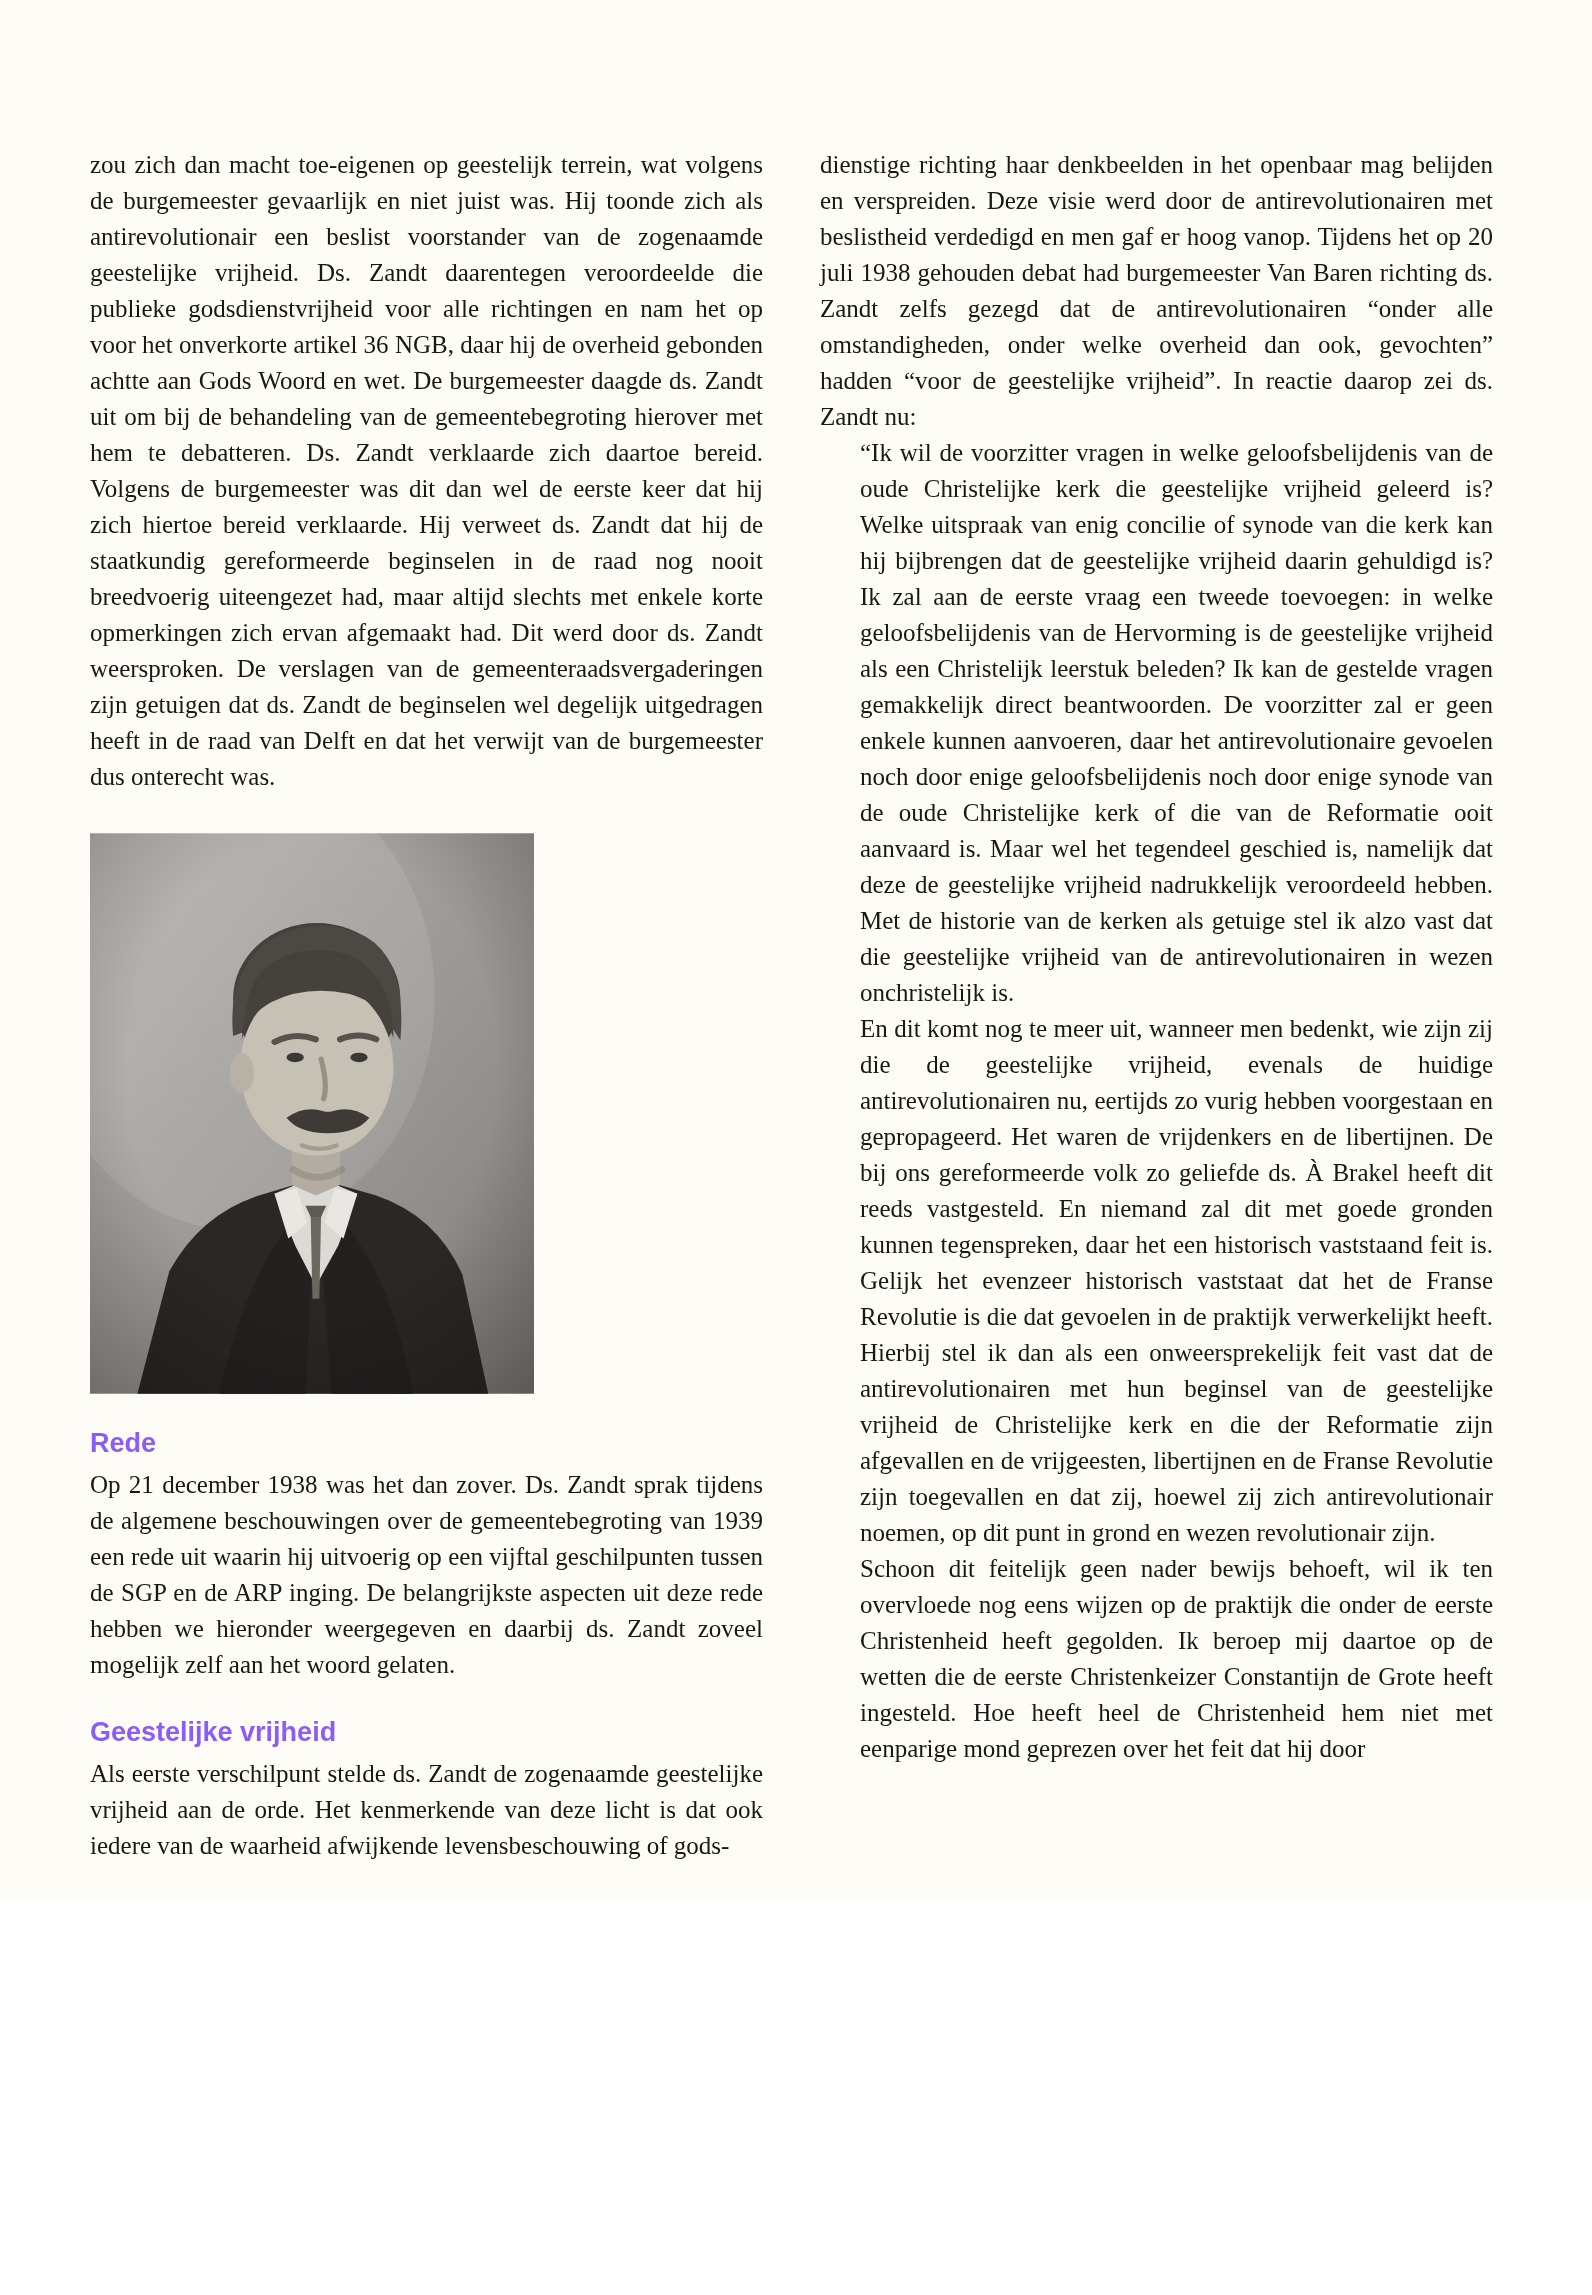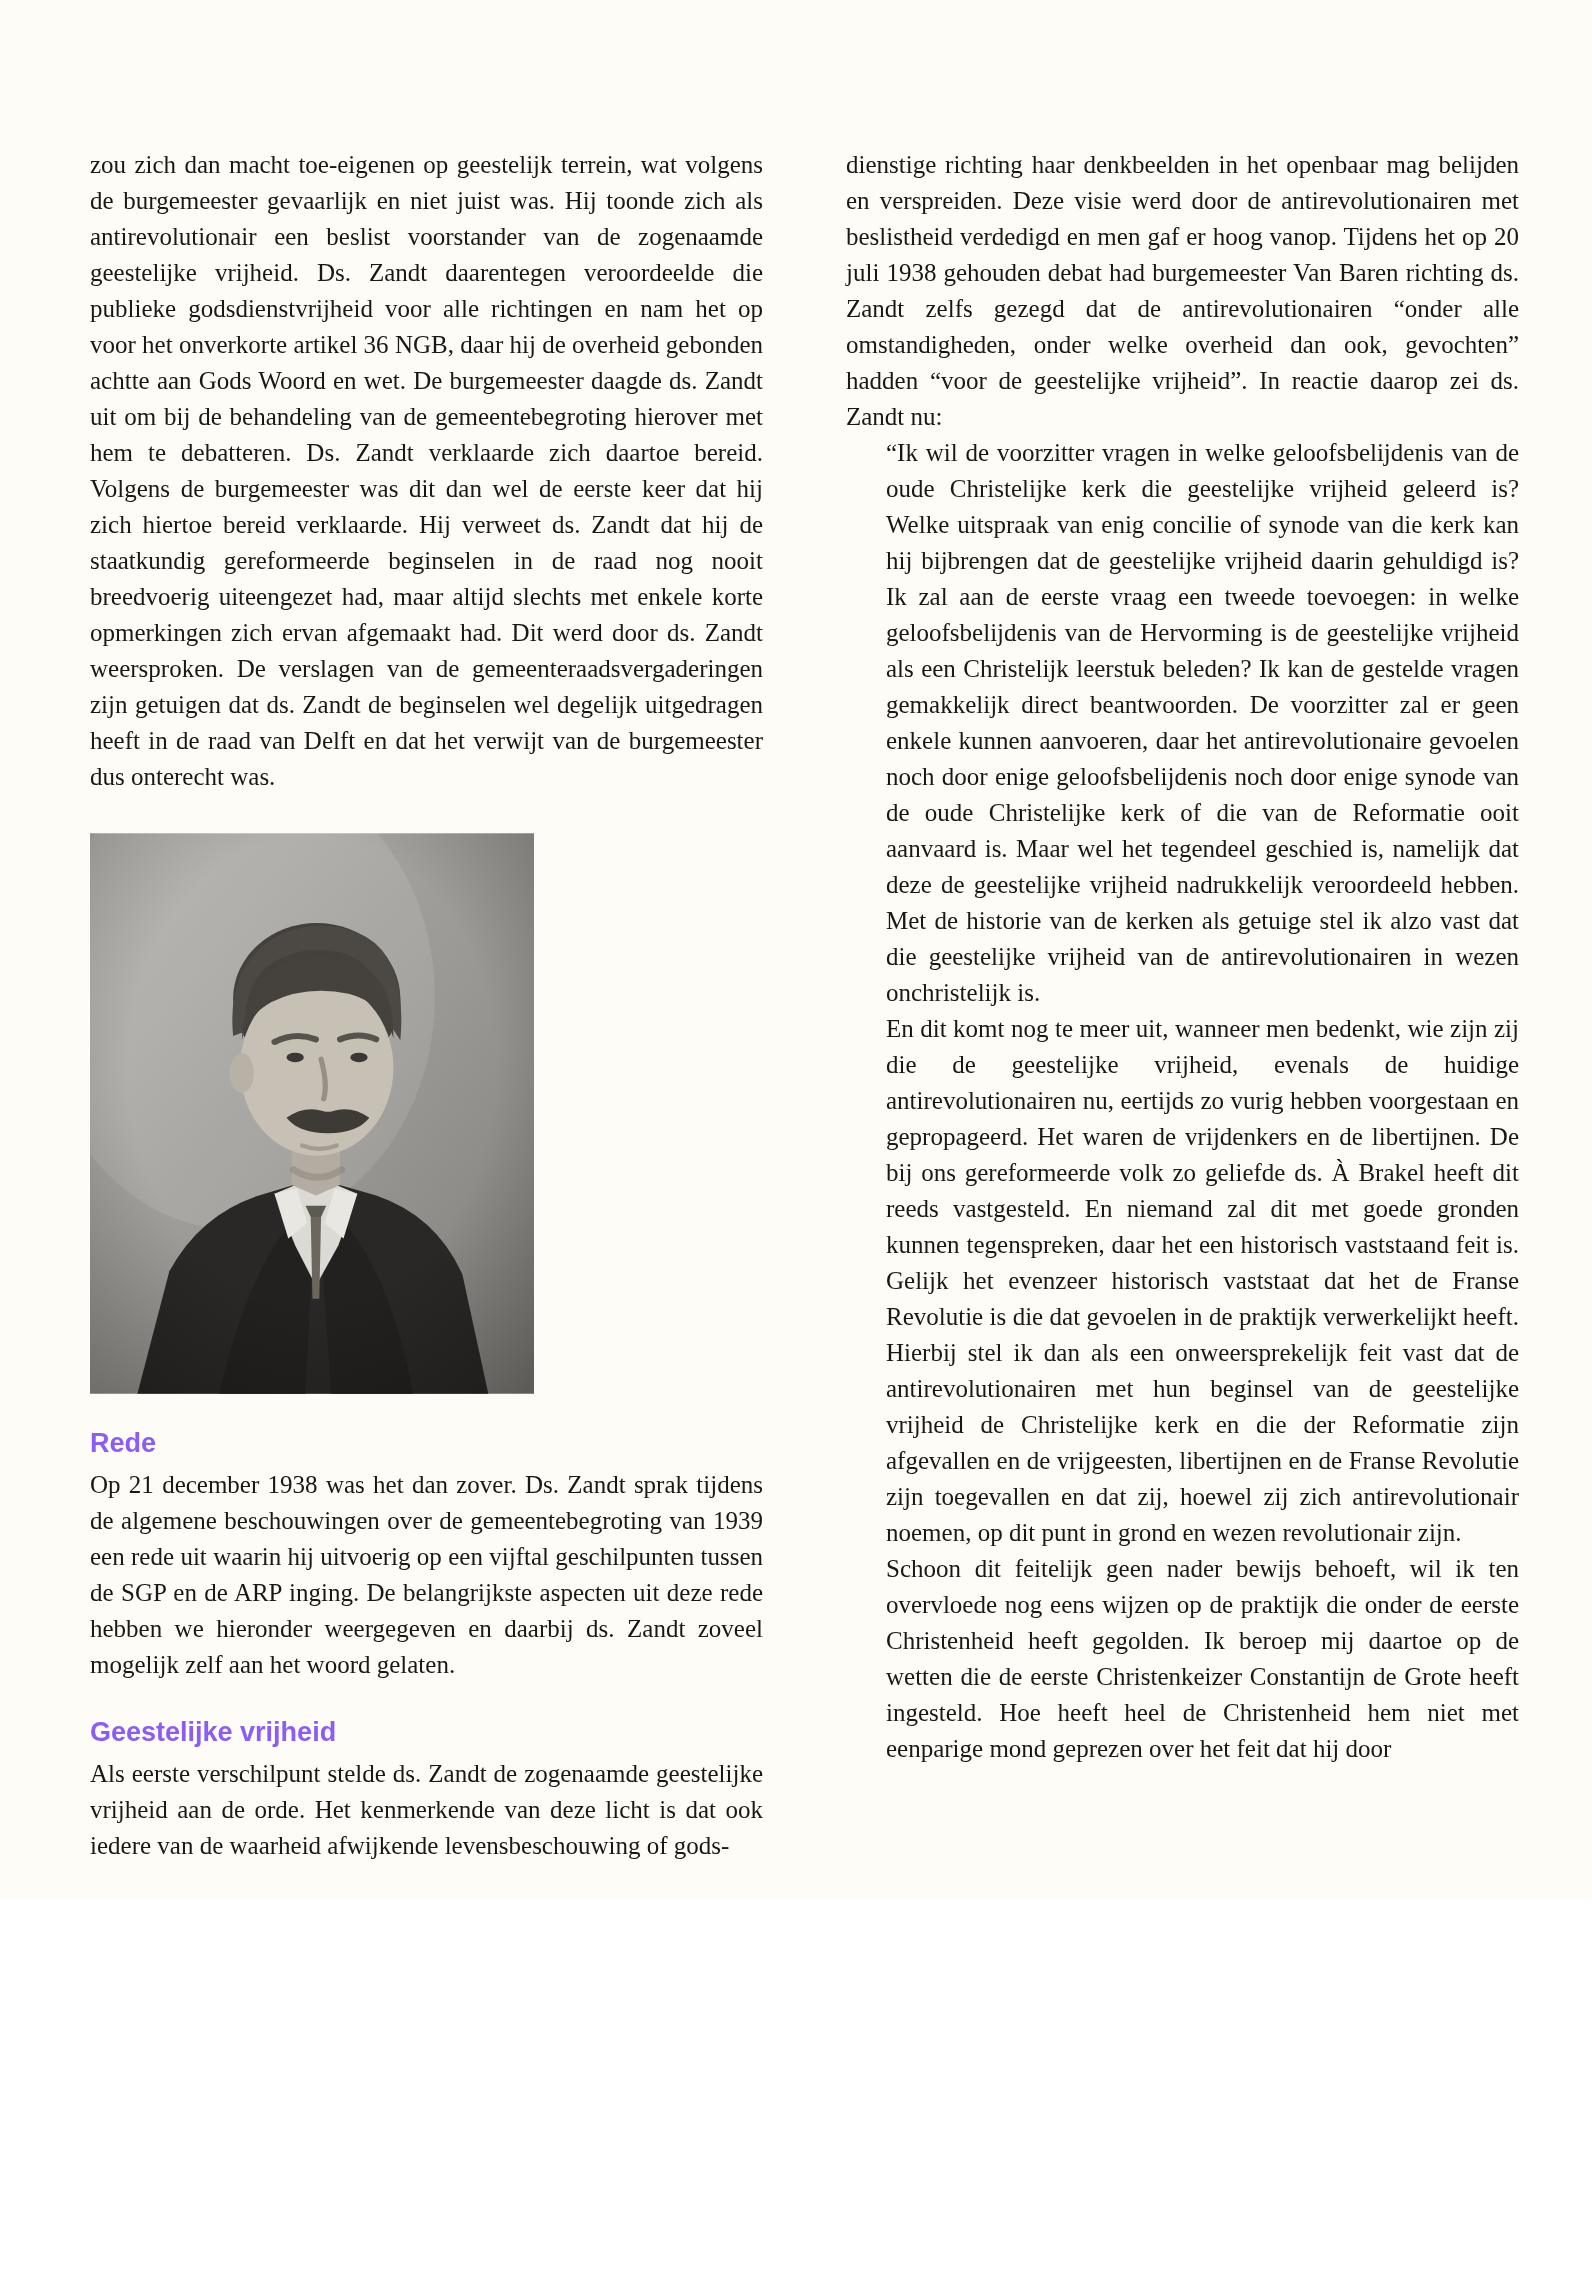--- a/index.html
+++ b/index.html
@@ -16,21 +16,21 @@
     position:absolute;
     top:147px;
     width:673px;
     font-size:25px;
     line-height:36px;
     text-align:justify;
     hyphens:auto;
     -webkit-hyphens:auto;
   }
   .col-left  { left:90px; }
-  .col-right { left:846px; }
+  .col-right { left:820px; }
   .col p { margin:0; }
   .section-heading {
     font-family:"Liberation Sans", sans-serif;
     font-weight:bold;
     font-size:27px;
     line-height:33px;
     color:#8b5cf6;
     margin:33px 0 7px 0;
     text-align:left;
   }

